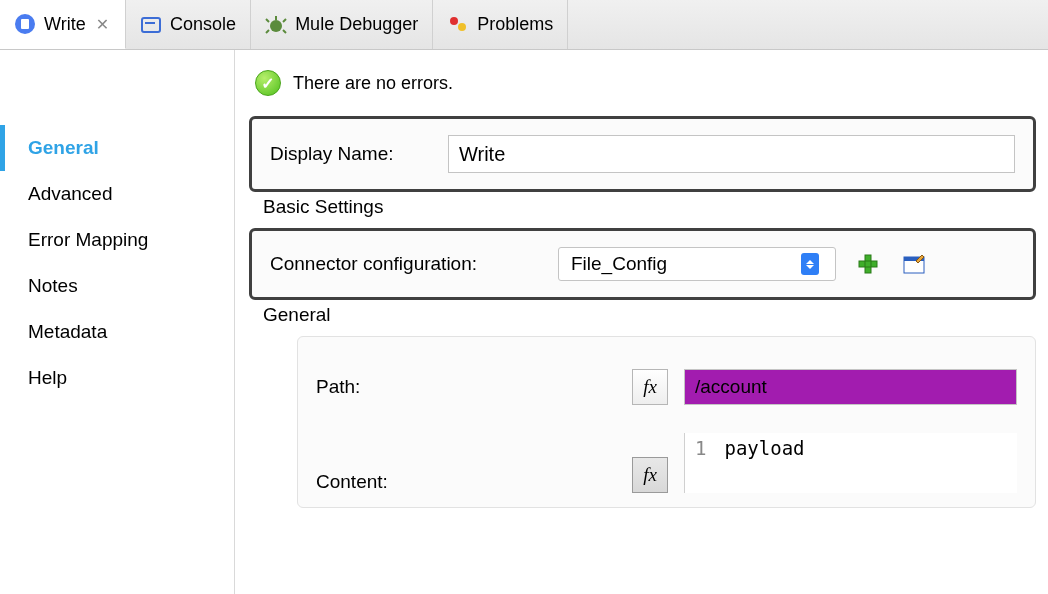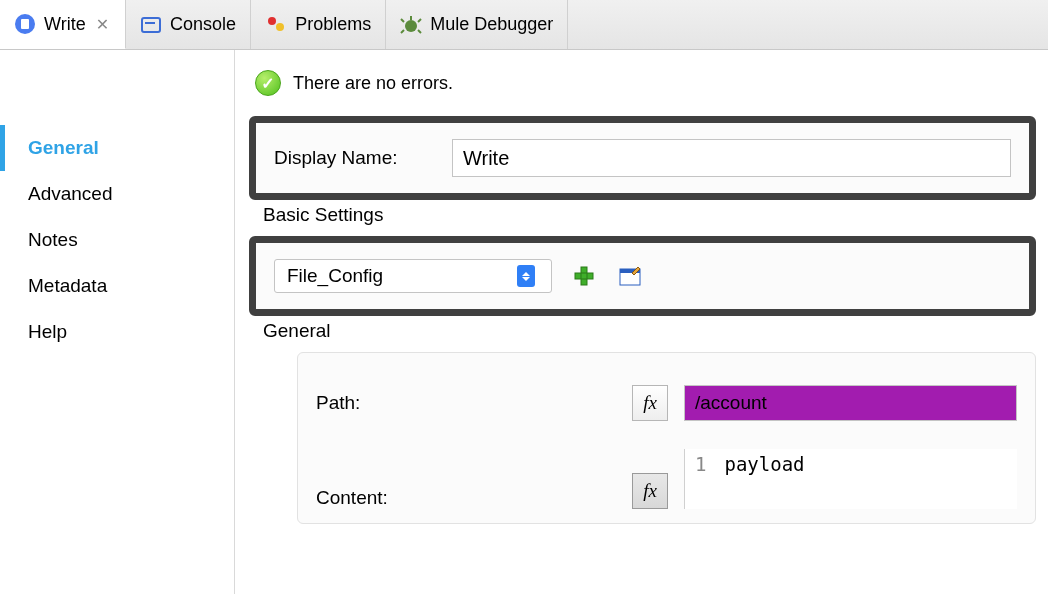--- a/index.html
+++ b/index.html
@@ -77,21 +77,21 @@
     .status-icon {
       width: 26px; height: 26px;
       border-radius: 50%;
       background: radial-gradient(circle at 35% 30%, #b6ef6b, #4fbf1c);
       display: flex; align-items: center; justify-content: center;
       color: #fff; font-weight: bold; font-size: 16px;
       border: 1px solid #48a518;
     }
 
     .panel {
-      border: 7px solid #404040;
+      border: 3px solid #404040;
       border-radius: 6px;
       background: #fbfbfb;
       padding: 16px 18px;
     }
     .form-row {
       display: flex;
       align-items: center;
       gap: 18px;
     }
     .form-label {
@@ -218,50 +218,51 @@
     <span class="close">✕</span>
   </div>
   <div class="tab">
     <span class="tab-icon">
       <svg width="22" height="22">
           <rect x="2" y="4" width="18" height="14" fill="none" stroke="#3c6dd6" stroke-width="2" rx="2"></rect>
           <rect x="5" y="8" width="10" height="2" fill="#3c6dd6"></rect>
         </svg>
     </span>
     <span>Console</span>
-  </div>
-  <div class="tab">
-    <span class="tab-icon">
-      <svg width="22" height="22">
-          <circle cx="7" cy="7" r="4" fill="#e03030"></circle>
-          <circle cx="15" cy="13" r="4" fill="#f0c02a"></circle>
-        </svg>
-    </span>
-    <span>Problems</span>
   </div>
   <div class="tab">
     <span class="tab-icon">
       <svg width="22" height="22">
           <circle cx="11" cy="12" r="6" fill="#5b8b3c"></circle>
           <line x1="11" y1="2" x2="11" y2="6" stroke="#5b8b3c" stroke-width="2"></line>
           <line x1="4" y1="8" x2="1" y2="5" stroke="#5b8b3c" stroke-width="2"></line>
           <line x1="18" y1="8" x2="21" y2="5" stroke="#5b8b3c" stroke-width="2"></line>
           <line x1="4" y1="16" x2="1" y2="19" stroke="#5b8b3c" stroke-width="2"></line>
           <line x1="18" y1="16" x2="21" y2="19" stroke="#5b8b3c" stroke-width="2"></line>
         </svg>
     </span>
     <span>Mule Debugger</span>
   </div>
+  <div class="tab">
+    <span class="tab-icon">
+      <svg width="22" height="22">
+          <circle cx="7" cy="7" r="4" fill="#e03030"></circle>
+          <circle cx="15" cy="13" r="4" fill="#f0c02a"></circle>
+        </svg>
+    </span>
+    <span>Problems</span>
+  </div>
 </div>
 
 <div class="main">
 
   <div class="sidebar">
     <div class="side-item active"><span>General</span></div>
     <div class="side-item"><span>Advanced</span></div>
+    <div class="side-item"><span>Error Mapping</span></div>
     <div class="side-item"><span>Notes</span></div>
     <div class="side-item"><span>Metadata</span></div>
     <div class="side-item"><span>Help</span></div>
   </div>
 
   <div class="content">
     <div class="status-row">
       <div class="status-icon">✓</div>
       <span>There are no errors.</span>
     </div>
@@ -269,20 +270,21 @@
     <div class="panel">
       <div class="form-row">
         <span class="form-label">Display Name:</span>
         <input class="text-input" type="text" value="Write" style="">
       </div>
     </div>
 
     <div class="section-title">Basic Settings</div>
     <div class="panel">
       <div class="form-row">
+        <span class="form-label" style="min-width:270px">Connector configuration:</span>
         <div class="combo">
           <span>File_Config</span>
           <span class="combo-arrows"></span>
         </div>
         <span class="icon-btn">
           <svg width="24" height="24">
               <rect x="9" y="3" width="6" height="18" fill="#3fae2a"></rect>
               <rect x="3" y="9" width="18" height="6" fill="#3fae2a"></rect>
               <rect x="9" y="3" width="6" height="18" fill="none" stroke="#2a7a18"></rect>
               <rect x="3" y="9" width="18" height="6" fill="none" stroke="#2a7a18"></rect>

